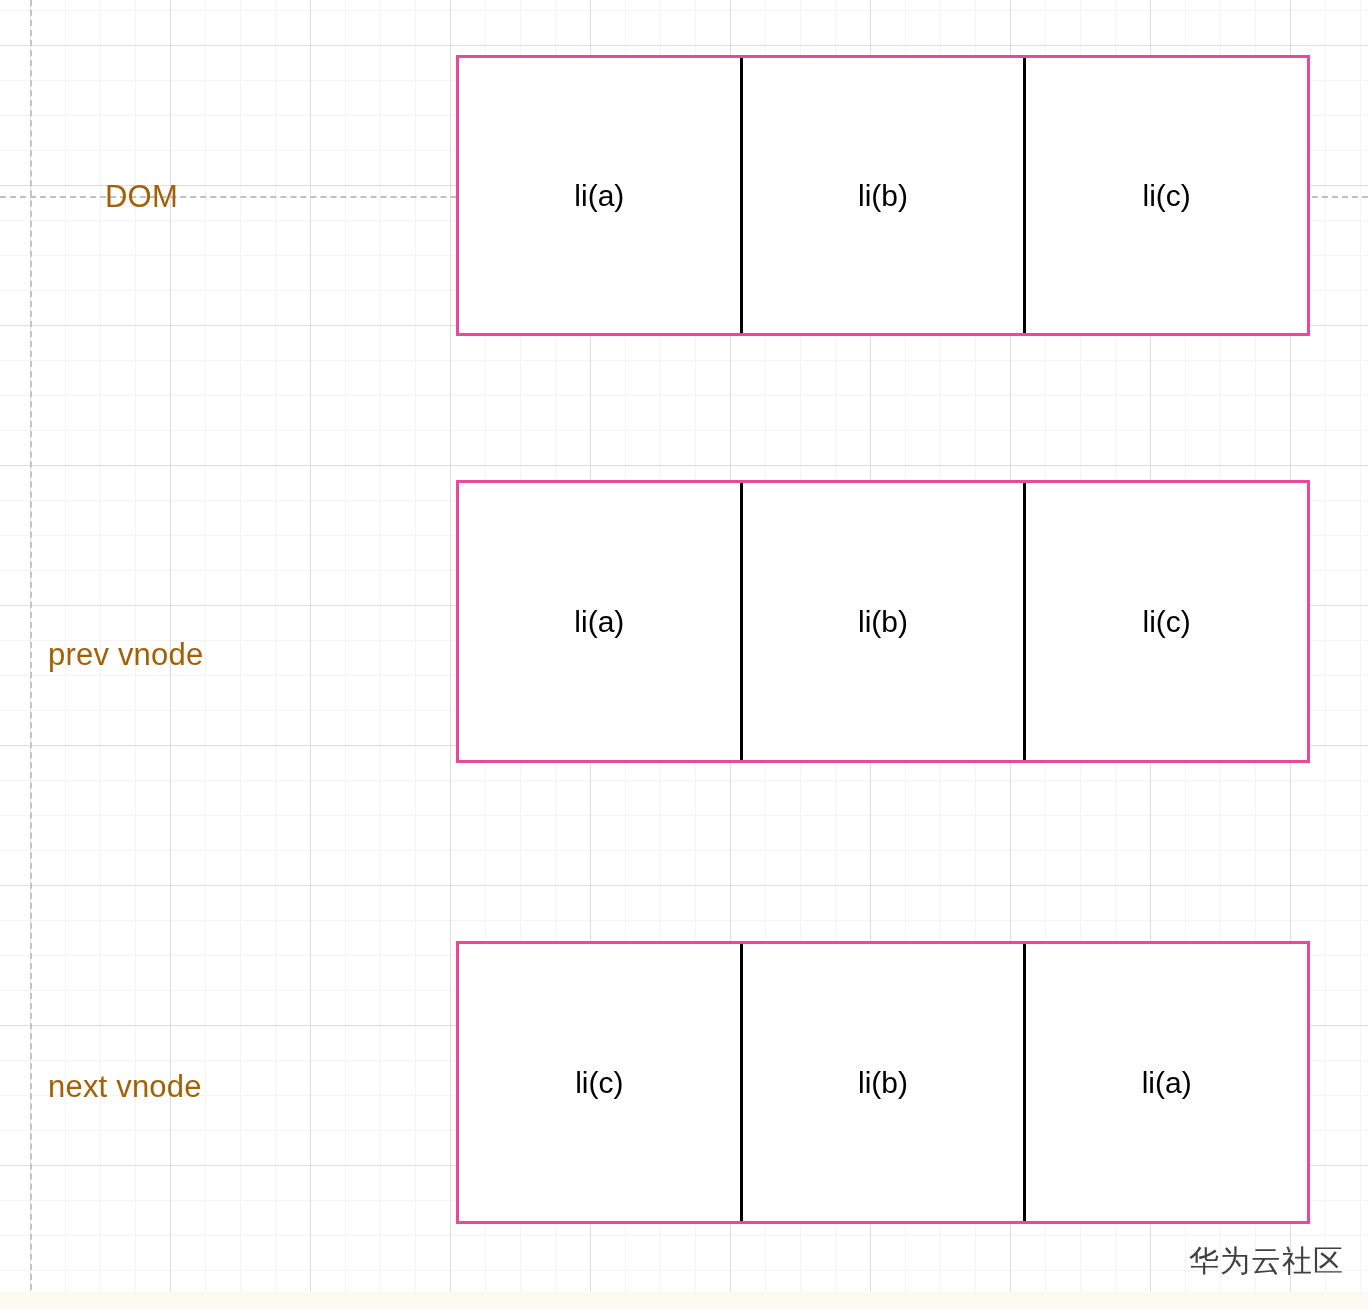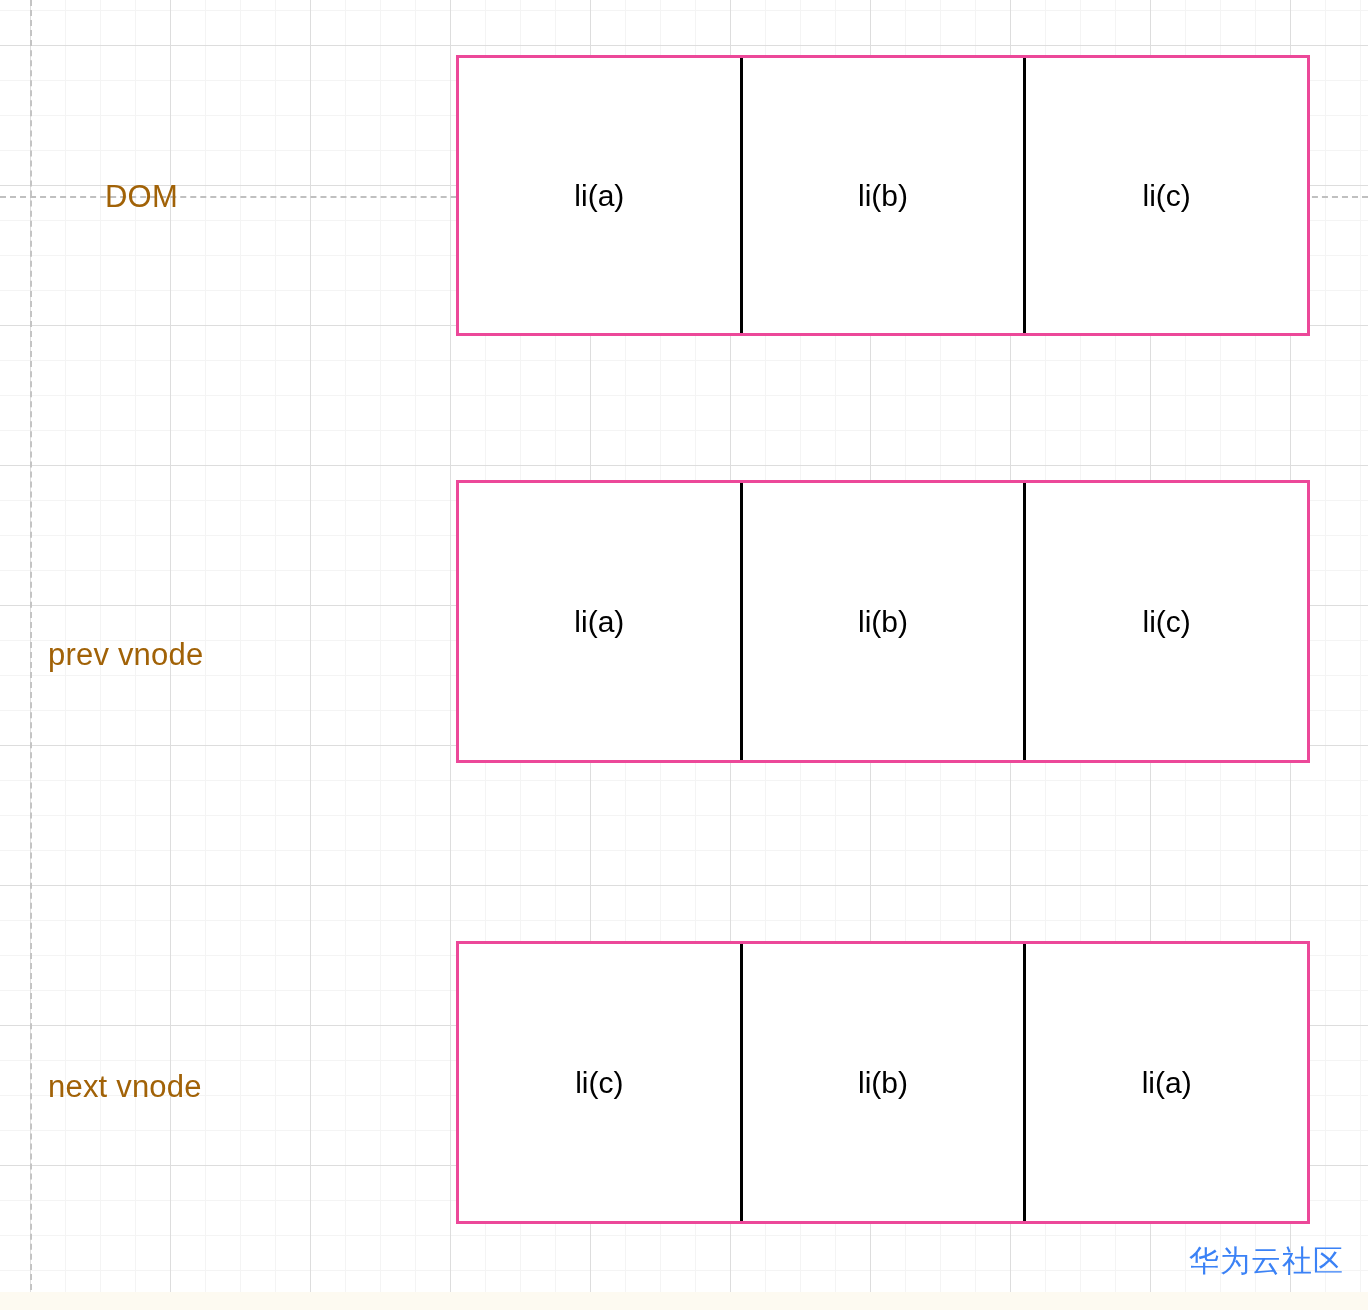--- a/index.html
+++ b/index.html
@@ -88,21 +88,21 @@
   }
   .node-row .node-cell:last-child {
     border-right: none;
   }
 
   
   #watermark {
     position: absolute;
     right: 24px;
     bottom: 34px;
-    color: #3b82f6;
+    color: #404040;
     font-size: 30px;
     line-height: 1;
     letter-spacing: 1px;
     font-family: "DejaVu Sans", "Liberation Sans", sans-serif;
     user-select: none;
   }
 
   
   #bottom-strip {
     position: absolute;

